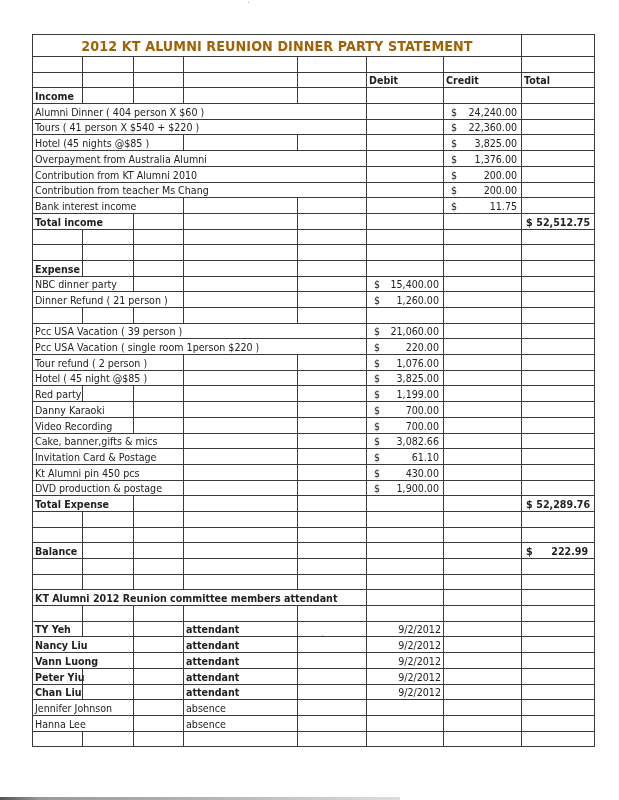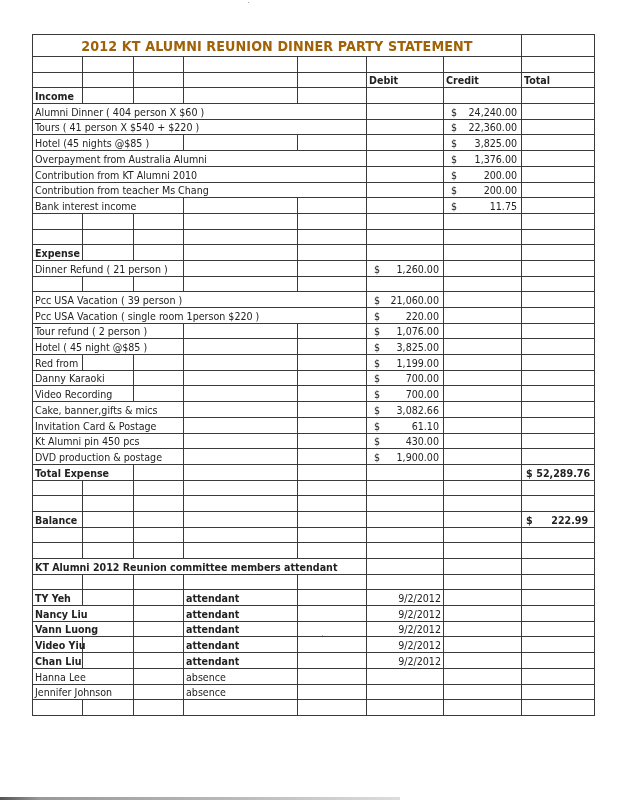--- a/index.html
+++ b/index.html
@@ -151,20 +151,34 @@
         <td></td>
         <td>
           <div class="money">
             <span class="sym">$</span>
             <span class="amt">11.75</span>
           </div>
         </td>
         <td></td>
       </tr>
       <tr>
+        <td colspan="2" class="b">Total income</td>
+        <td></td>
+        <td></td>
+        <td></td>
+        <td></td>
+        <td></td>
+        <td>
+          <div class="total-money">
+            <span>$</span>
+            <span>52,512.75</span>
+          </div>
+        </td>
+      </tr>
+      <tr>
         <td></td>
         <td></td>
         <td></td>
         <td></td>
         <td></td>
         <td></td>
         <td></td>
         <td></td>
       </tr>
       <tr>
@@ -181,20 +195,34 @@
         <td colspan="1" class="b">Expense</td>
         <td></td>
         <td></td>
         <td></td>
         <td></td>
         <td></td>
         <td></td>
         <td></td>
       </tr>
       <tr>
+        <td colspan="2">NBC dinner party</td>
+        <td></td>
+        <td></td>
+        <td></td>
+        <td>
+          <div class="money">
+            <span class="sym">$</span>
+            <span class="amt">15,400.00</span>
+          </div>
+        </td>
+        <td></td>
+        <td></td>
+      </tr>
+      <tr>
         <td colspan="3">Dinner Refund ( 21 person )</td>
         <td></td>
         <td></td>
         <td>
           <div class="money">
             <span class="sym">$</span>
             <span class="amt">1,260.00</span>
           </div>
         </td>
         <td></td>
@@ -252,21 +280,21 @@
         <td>
           <div class="money">
             <span class="sym">$</span>
             <span class="amt">3,825.00</span>
           </div>
         </td>
         <td></td>
         <td></td>
       </tr>
       <tr>
-        <td colspan="1">Red from</td>
+        <td colspan="1">Red party</td>
         <td></td>
         <td></td>
         <td></td>
         <td></td>
         <td>
           <div class="money">
             <span class="sym">$</span>
             <span class="amt">1,199.00</span>
           </div>
         </td>
@@ -460,50 +488,50 @@
       <tr>
         <td colspan="2" class="b">Vann Luong</td>
         <td></td>
         <td class="b">attendant</td>
         <td></td>
         <td class="date">9/2/2012</td>
         <td></td>
         <td></td>
       </tr>
       <tr>
-        <td colspan="1" class="b">Video Yiu</td>
+        <td colspan="1" class="b">Peter Yiu</td>
         <td></td>
         <td></td>
         <td class="b">attendant</td>
         <td></td>
         <td class="date">9/2/2012</td>
         <td></td>
         <td></td>
       </tr>
       <tr>
         <td colspan="1" class="b">Chan Liu</td>
         <td></td>
         <td></td>
         <td class="b">attendant</td>
         <td></td>
         <td class="date">9/2/2012</td>
         <td></td>
         <td></td>
       </tr>
       <tr>
+        <td colspan="2">Jennifer Johnson</td>
+        <td></td>
+        <td>absence</td>
+        <td></td>
+        <td class="date"></td>
+        <td></td>
+        <td></td>
+      </tr>
+      <tr>
         <td colspan="2">Hanna Lee</td>
-        <td></td>
-        <td>absence</td>
-        <td></td>
-        <td class="date"></td>
-        <td></td>
-        <td></td>
-      </tr>
-      <tr>
-        <td colspan="2">Jennifer Johnson</td>
         <td></td>
         <td>absence</td>
         <td></td>
         <td class="date"></td>
         <td></td>
         <td></td>
       </tr>
       <tr>
         <td></td>
         <td></td>

